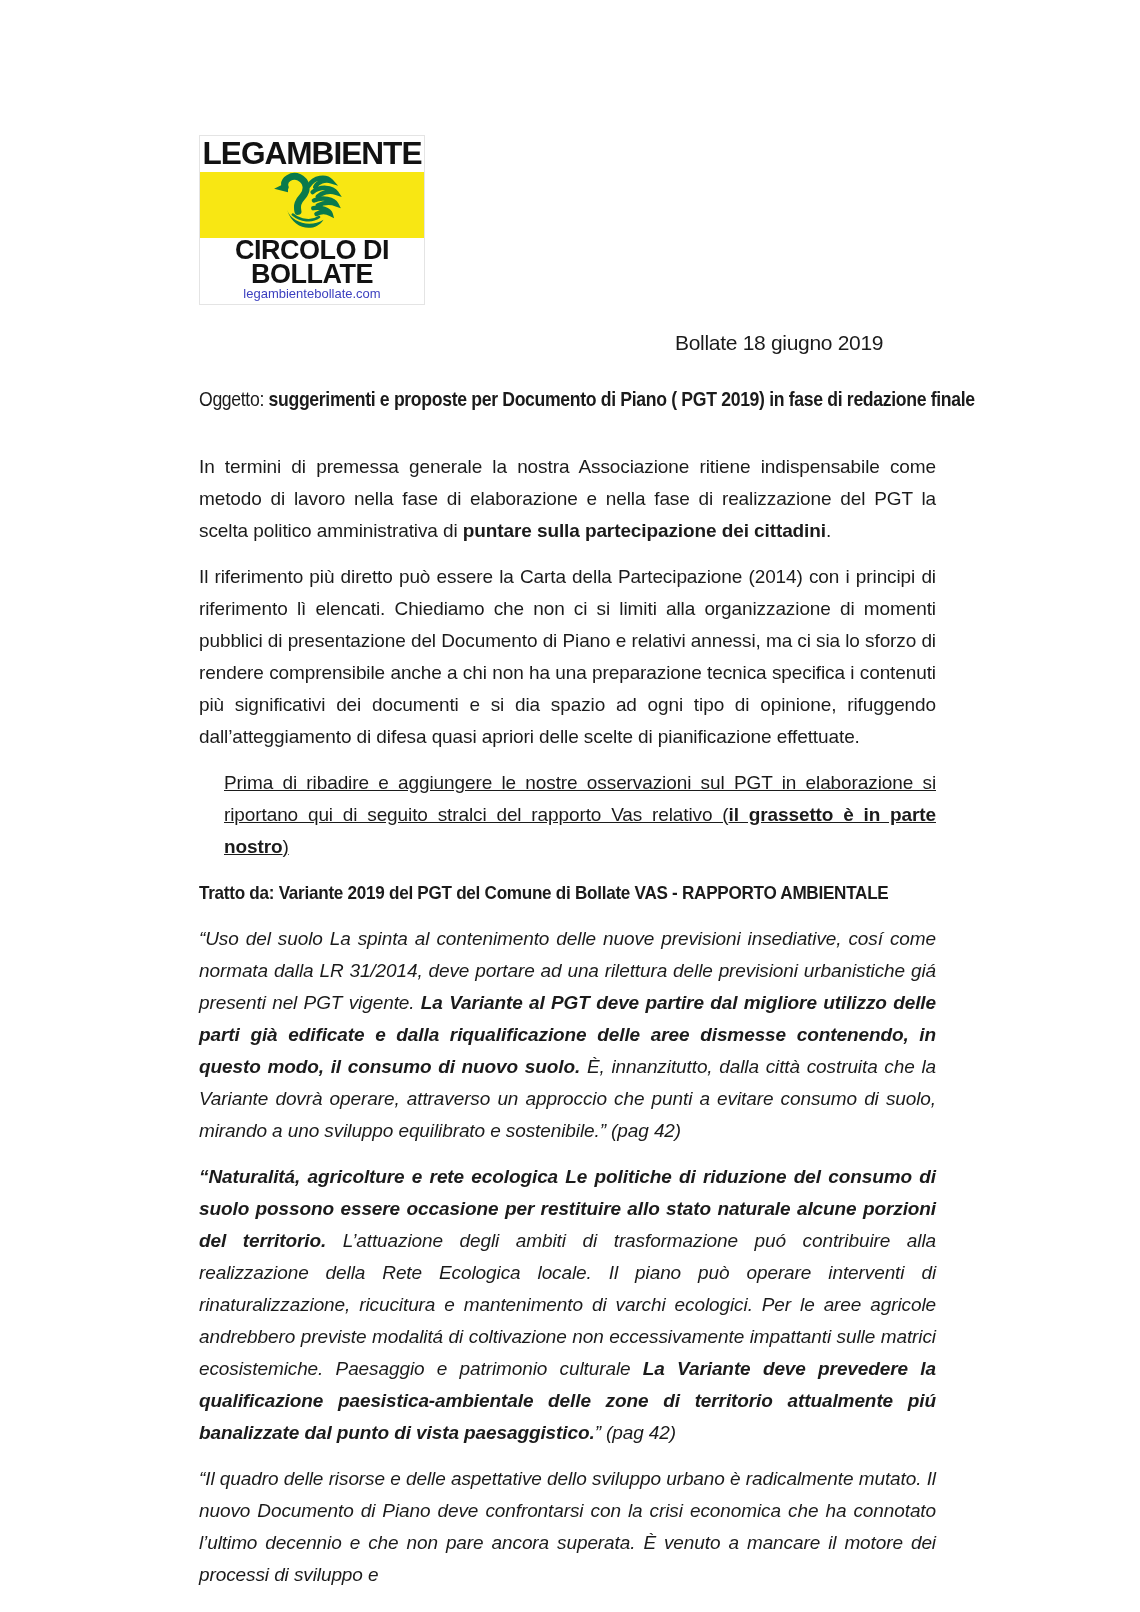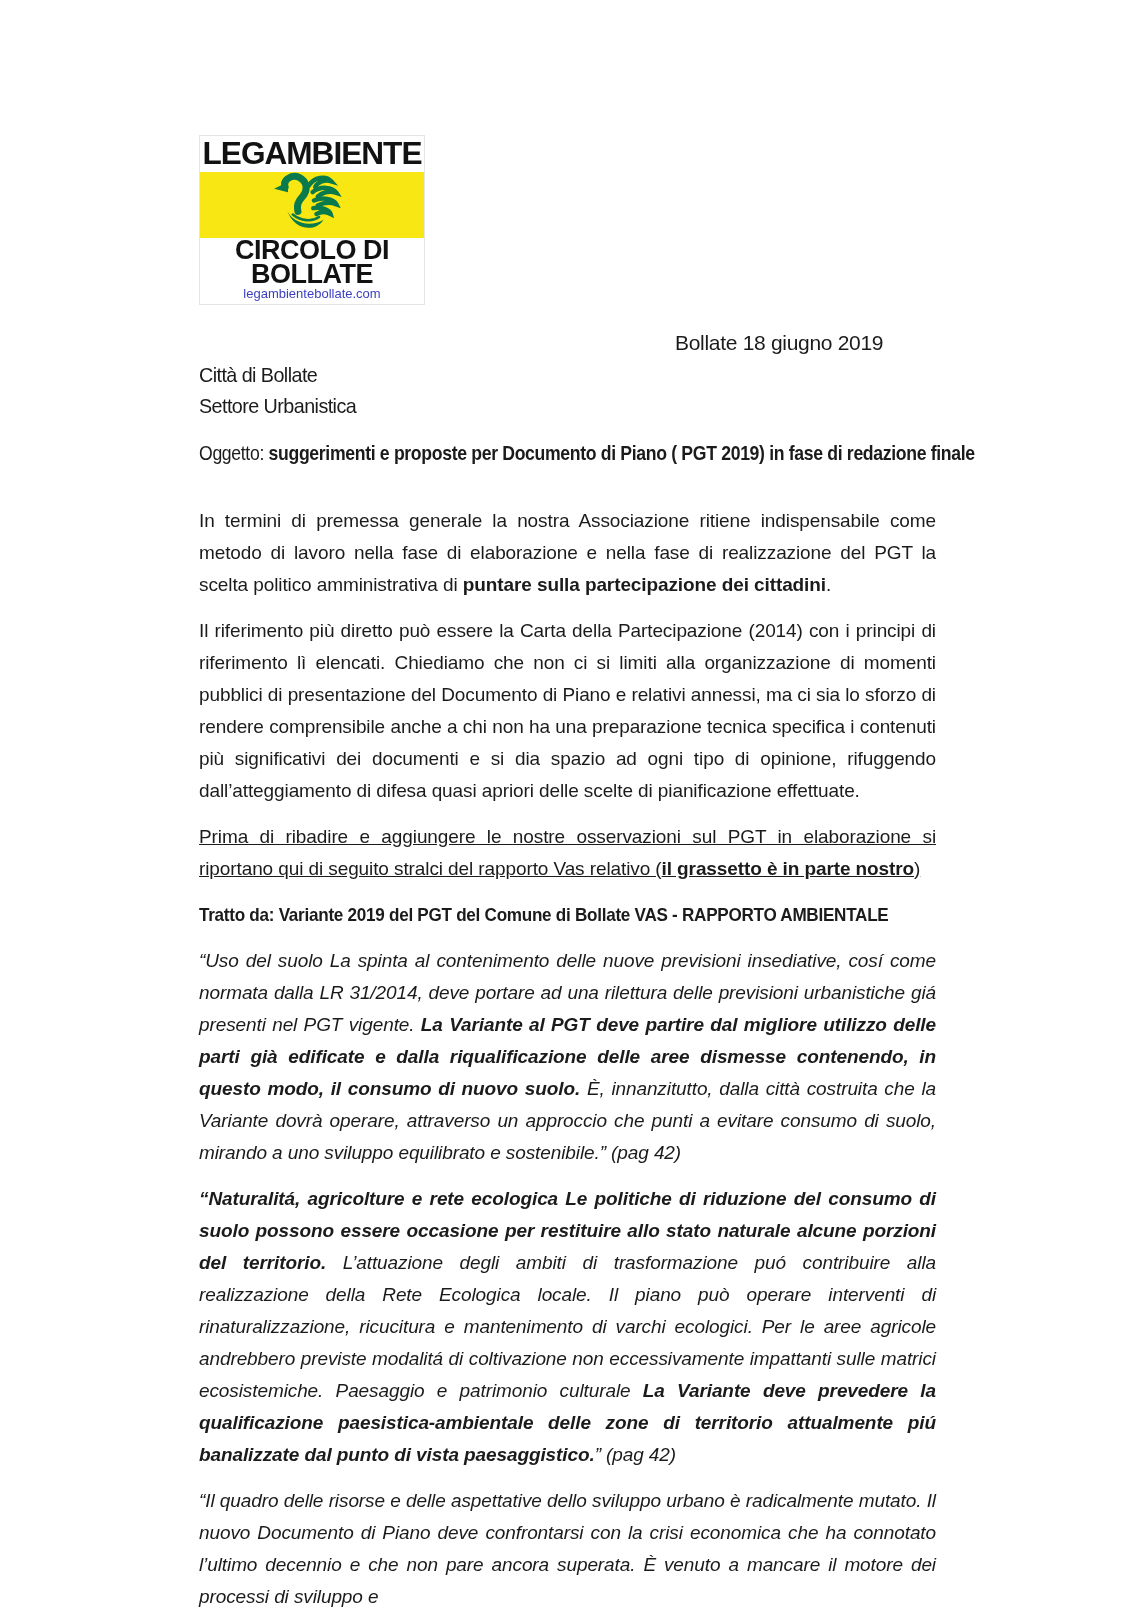--- a/index.html
+++ b/index.html
@@ -51,21 +51,21 @@
     font-weight:normal;
     font-size:13px;
     line-height:15px;
     text-align:center;
     color:#3b3fbf;
     padding-bottom:3px;
   }
 
   
   .date{
-    margin:22px 0 0 476px;
+    margin:22px 0 24px 476px;
     font-size:21px;
     line-height:32px;
     letter-spacing:-0.3px;
     white-space:nowrap;
   }
   .addr{
     font-size:21px;
     line-height:31px;
     letter-spacing:-0.6px;
   }
@@ -82,21 +82,21 @@
   .subject .b{font-weight:bold;}
 
   
   .body p{
     margin:0 0 14px;
     font-size:19px;
     line-height:32px;
     letter-spacing:-0.1px;
     text-align:justify;
   }
-  .body p.u{text-decoration:underline;}
+  .body p.u{text-decoration:underline;margin-left:25px;}
   .body p.head{
     font-weight:bold;
     letter-spacing:-0.3px;
     transform:scaleX(0.9);
     transform-origin:0 50%;
     white-space:nowrap;
     text-align:left;
   }
   .b{font-weight:bold;}
   .i{font-style:italic;}
@@ -123,24 +123,20 @@
           </g>
         </svg>
       </span>
     </div>
     <div class="logo-sub">CIRCOLO DI BOLLATE</div>
     <div class="logo-web">legambientebollate.com</div>
   </div>
 
   <div class="date">Bollate 18 giugno 2019</div>
 
-  <div class="addr">
-    <div>Città di Bollate</div>
-    <div>Settore Urbanistica</div>
-  </div>
 
   <div class="subject"><span>Oggetto: </span><span class="b">suggerimenti e proposte per Documento di Piano ( PGT 2019) in fase di redazione finale</span></div>
 
   <div class="body">
       <p><span>In termini di premessa generale la nostra Associazione ritiene indispensabile come metodo di lavoro nella fase di elaborazione e nella fase di realizzazione del PGT la scelta politico amministrativa di </span><span class="b">puntare sulla partecipazione dei cittadini</span><span>.</span></p>
       <p><span>Il riferimento più diretto può essere la Carta della Partecipazione (2014) con i principi di riferimento lì elencati. Chiediamo che non ci si limiti alla organizzazione di momenti pubblici di presentazione del Documento di Piano e relativi annessi, ma ci sia lo sforzo di rendere comprensibile anche a chi non ha una preparazione tecnica specifica i contenuti più significativi dei documenti e si dia spazio ad ogni tipo di opinione, rifuggendo dall’atteggiamento di difesa quasi apriori delle scelte di pianificazione effettuate.</span></p>
       <p class="u"><span>Prima di ribadire e aggiungere le nostre osservazioni sul PGT in elaborazione si riportano qui di seguito stralci del rapporto Vas relativo (</span><span class="b">il grassetto è in parte nostro</span><span>)</span></p>
       <p class="head"><span>Tratto da: Variante 2019 del PGT del Comune di Bollate VAS - RAPPORTO AMBIENTALE</span></p>
       <p><span class="i">“Uso del suolo La spinta al contenimento delle nuove previsioni insediative, cosí come normata dalla LR 31/2014, deve portare ad una rilettura delle previsioni urbanistiche giá presenti nel PGT vigente. </span><span class="b i">La Variante al PGT deve partire dal migliore utilizzo delle parti già edificate e dalla riqualificazione delle aree dismesse contenendo, in questo modo, il consumo di nuovo suolo.</span><span class="i"> È, innanzitutto, dalla città costruita che la Variante dovrà operare, attraverso un approccio che punti a evitare consumo di suolo, mirando a uno sviluppo equilibrato e sostenibile.”  (pag 42)</span></p>
       <p><span class="b i">“Naturalitá, agricolture e rete ecologica Le politiche di riduzione del consumo di suolo possono essere occasione per restituire allo stato naturale alcune porzioni del territorio.</span><span class="i"> L’attuazione degli ambiti di trasformazione puó contribuire alla realizzazione della Rete Ecologica locale. Il piano può operare interventi di rinaturalizzazione, ricucitura e mantenimento di varchi ecologici. Per le aree agricole andrebbero previste modalitá di coltivazione non eccessivamente impattanti sulle matrici ecosistemiche. Paesaggio e patrimonio culturale </span><span class="b i">La Variante deve prevedere la qualificazione paesistica-ambientale delle zone di territorio attualmente piú banalizzate dal punto di vista paesaggistico.</span><span class="i">” (pag 42)</span></p>

